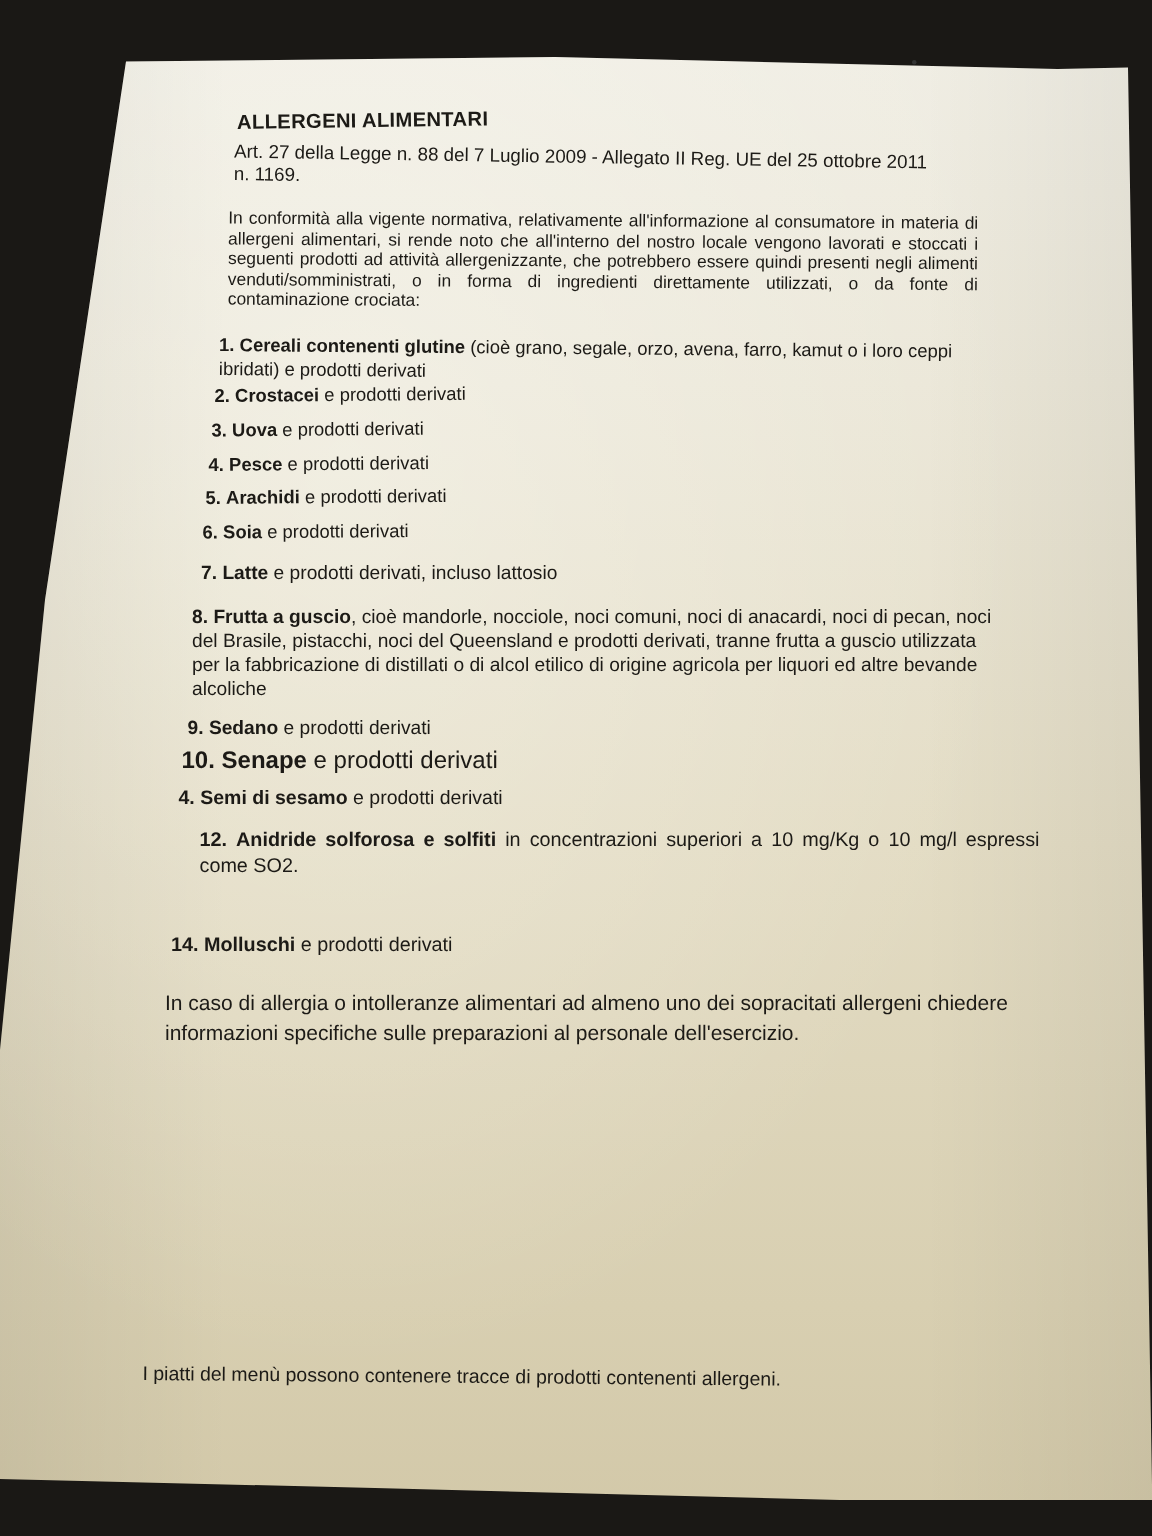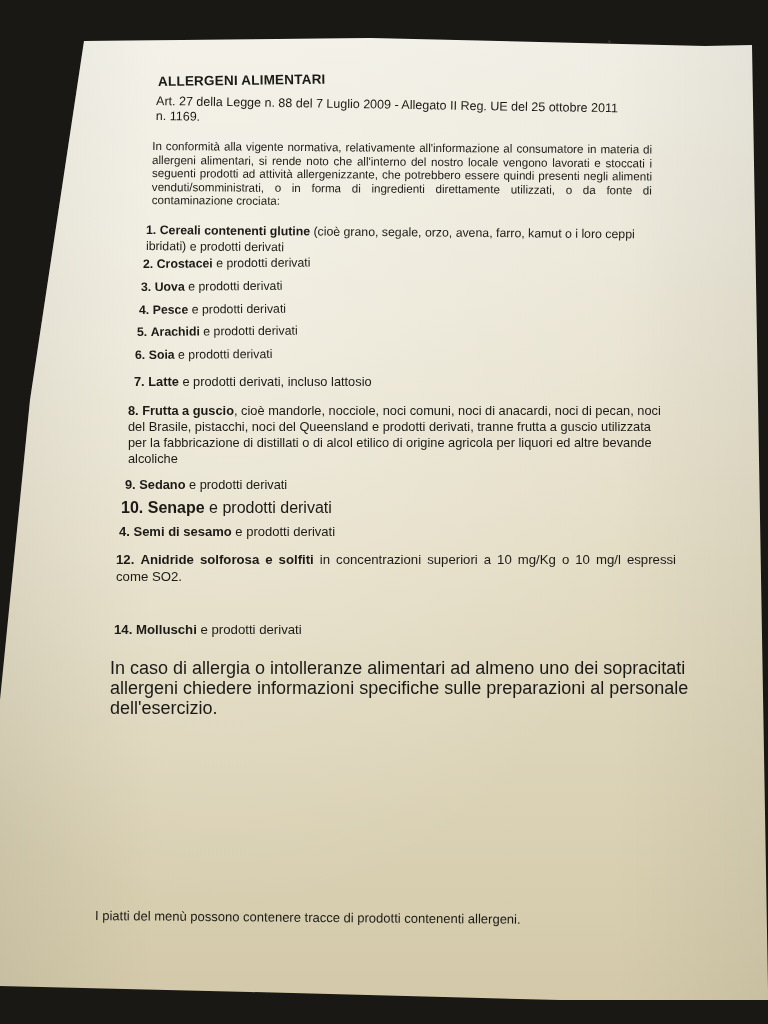--- a/index.html
+++ b/index.html
@@ -20,21 +20,21 @@
       background: radial-gradient(ellipse at 30% 30%, rgba(255,255,250,0.35), rgba(0,0,0,0) 60%),
                   linear-gradient(90deg, rgba(0,0,0,0.06) 0%, rgba(0,0,0,0) 20%, rgba(0,0,0,0) 80%, rgba(0,0,0,0.05) 100%);
     }
     .dot { position: absolute; left: 608px; top: 40px; width: 3px; height: 3px; border-radius: 50%; background: #333; z-index: 2; }
     .content { position: absolute; inset: 0; z-index: 3; color: #1c1a16; text-decoration: underline; }
     .title { position: absolute; left: 158px; top: 74px; font-weight: bold; font-size: 13.5px; letter-spacing: 0.2px; transform: rotate(-0.8deg); transform-origin: left; }
     .ref { position: absolute; left: 156px; top: 94px; width: 500px; font-size: 12.5px; line-height: 15px; transform: rotate(0.9deg); transform-origin: left; }
     .intro { position: absolute; left: 152px; top: 139px; width: 500px; font-size: 11.6px; line-height: 13.6px; text-align: justify; transform: rotate(0.4deg); transform-origin: left; }
     .list-item { position: absolute; font-size: 12.3px; line-height: 16px; }
     .list-item b { font-weight: bold; }
-    .closing { position: absolute; left: 110px; top: 658px; width: 600px; font-size: 18px; line-height: 20px; }
+    .closing { position: absolute; left: 110px; top: 658px; width: 600px; font-size: 14px; line-height: 20px; }
     .sign { position: absolute; right: 90px; top: 760px; text-align: right; font-size: 13.5px; font-weight: bold; line-height: 20px; }
     .sign .l1 { font-style: italic; display: block; }
     .sign .l2 { display: block; }
     .footer { position: absolute; left: 95px; top: 908px; font-size: 13px; transform: rotate(0.5deg); transform-origin: left; }
   </style>
 </head>
 <body>
 
 <div class="paper"></div>
 <div class="dot"></div>
@@ -73,21 +73,21 @@
   </div>
   <div class="list-item" style="left:125px; top:477px; font-size:12.8px;">
     <b>9.</b> <b>Sedano</b><span> e prodotti derivati</span>
   </div>
   <div class="list-item" style="left:121px; top:500px; font-size:16px;">
     <b>10.</b> <b>Senape</b><span> e prodotti derivati</span>
   </div>
   <div class="list-item" style="left:119px; top:524px; font-size:13px;">
     <b>4.</b> <b>Semi di sesamo</b><span> e prodotti derivati</span>
   </div>
-  <div class="list-item" style="left:116px; top:551px; width:560px; font-size:13.2px; line-height:17px; text-align:justify;">
+  <div class="list-item" style="left:133px; top:551px; width:560px; font-size:13.2px; line-height:17px; text-align:justify;">
     <b>12.</b> <b>Anidride solforosa e solfiti</b><span> in concentrazioni superiori a 10 mg/Kg o 10 mg/l espressi come SO2.</span>
   </div>
   <div class="list-item" style="left:114px; top:622px; font-size:13.2px;">
     <b>14.</b> <b>Molluschi</b><span> e prodotti derivati</span>
   </div>
 
   <div class="closing">In caso di allergia o intolleranze alimentari ad almeno uno dei sopracitati allergeni chiedere informazioni specifiche sulle preparazioni al personale dell'esercizio.</div>
 
   <div class="sign">
   </div>

